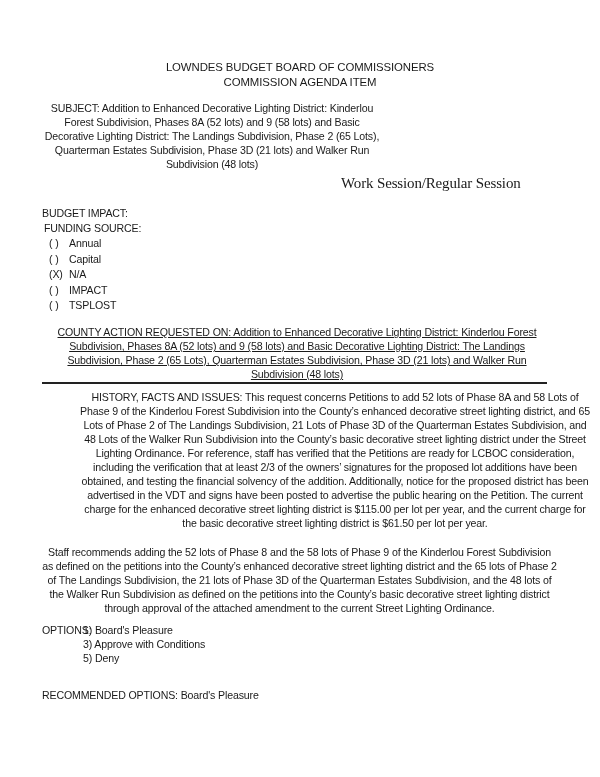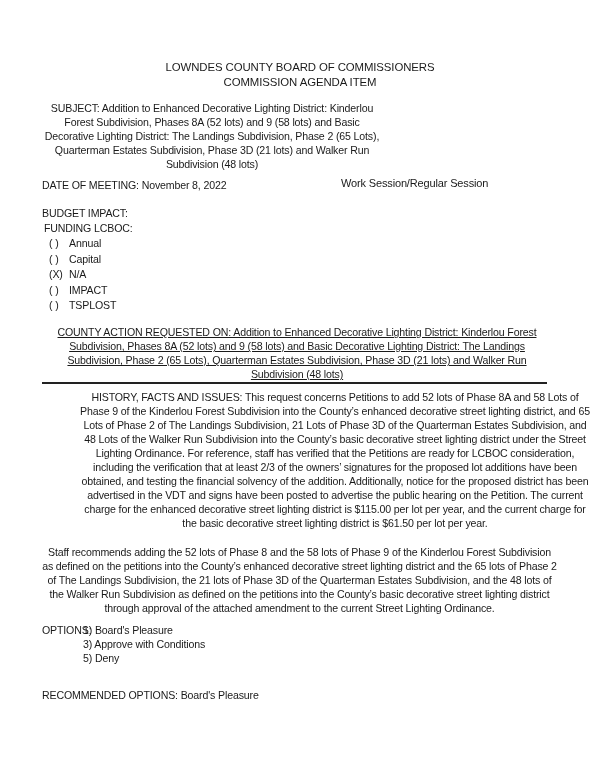--- a/index.html
+++ b/index.html
@@ -4,52 +4,51 @@
 <style>
   html, body { margin: 0; padding: 0; background: #ffffff; }
   body { width: 600px; height: 777px; overflow: hidden; position: relative;
          font-family: "Liberation Sans", sans-serif; color: #1a1a1a; }
   .page { position: absolute; left: 0; top: 0; width: 600px; height: 777px; }
   .header { position: absolute; left: 0; top: 60px; width: 600px; text-align: center;
             font-size: 11.4px; line-height: 15px; letter-spacing: -0.1px; }
   .block { position: absolute; left: 42px; font-size: 10.6px; line-height: 14px; letter-spacing: -0.15px; text-align: center; }
   .subject { top: 101px; width: 340px; }
   .date { top: 178px; }
-  .session { position: absolute; left: 341px; top: 176px; font-size: 11px; line-height: 14px; letter-spacing: -0.15px; }
+  .session { position: absolute; left: 341px; top: 176px; font-size: 15px; line-height: 14px; letter-spacing: -0.15px; font-family: Liberation Serif, serif; }
   .budget { top: 206px; }
   .funding { top: 221px; left: 44px; }
   .fund-list { position: absolute; left: 49px; top: 236px; font-size: 10.6px; letter-spacing: -0.15px; }
   .fund-item { height: 15.6px; line-height: 15.6px; display: flex; }
   .fund-mark { width: 20px; display: inline-block; }
   .county-action { top: 325px; width: 510px; text-decoration: underline; }
   .rule { position: absolute; left: 42px; top: 382px; width: 505px; height: 1.5px; background: #222; }
   .history { top: 390px; width: 510px; margin-left: 38px; }
   .staff { top: 545px; width: 515px; }
   .options { top: 624px; }
   .options-row { display: flex; height: 13.8px; line-height: 13.8px; }
   .options-label { width: 41px; }
   .rec { top: 688px; }
 </style>
 </head>
 <body>
 
 <div class="page">
 
   <div class="header">
-    <div>LOWNDES COUNTY BOARD OF COMMISSIONERS</div>
+    <div>LOWNDES BUDGET BOARD OF COMMISSIONERS</div>
     <div>COMMISSION AGENDA ITEM</div>
   </div>
 
   <div class="block subject">SUBJECT: Addition to Enhanced Decorative Lighting District: Kinderlou Forest Subdivision, Phases 8A (52 lots) and 9 (58 lots) and Basic Decorative Lighting District: The Landings Subdivision, Phase 2 (65 Lots), Quarterman Estates Subdivision, Phase 3D (21 lots) and Walker Run Subdivision (48 lots)</div>
 
-  <div class="block date">DATE OF MEETING: November 8, 2022</div>
   <div class="session">Work Session/Regular Session</div>
 
   <div class="block budget">BUDGET IMPACT:</div>
-  <div class="block funding">FUNDING LCBOC:</div>
+  <div class="block funding">FUNDING SOURCE:</div>
 
   <div class="fund-list">
     <div class="fund-item">
       <span class="fund-mark">( )</span>
       <span>Annual</span>
     </div>
     <div class="fund-item">
       <span class="fund-mark">( )</span>
       <span>Capital</span>
     </div>

